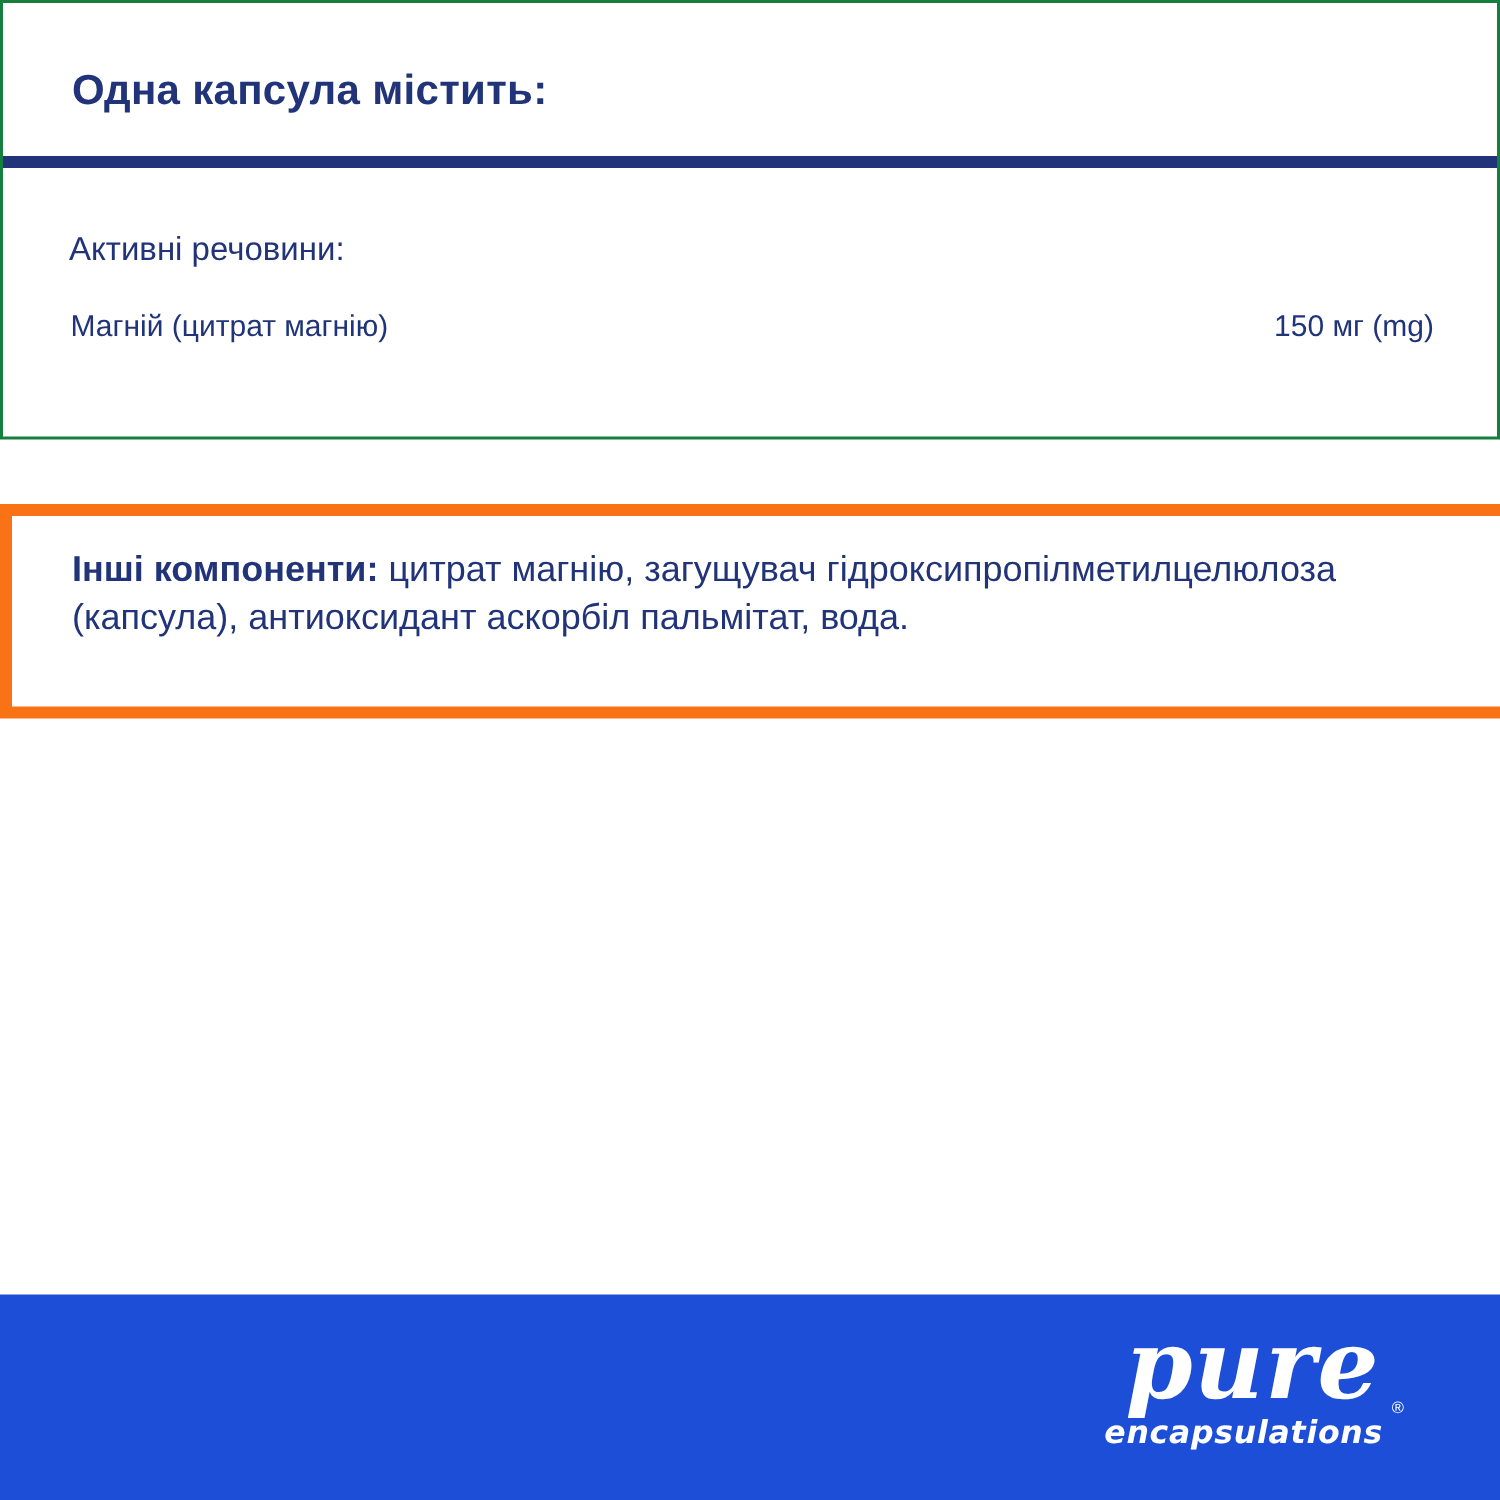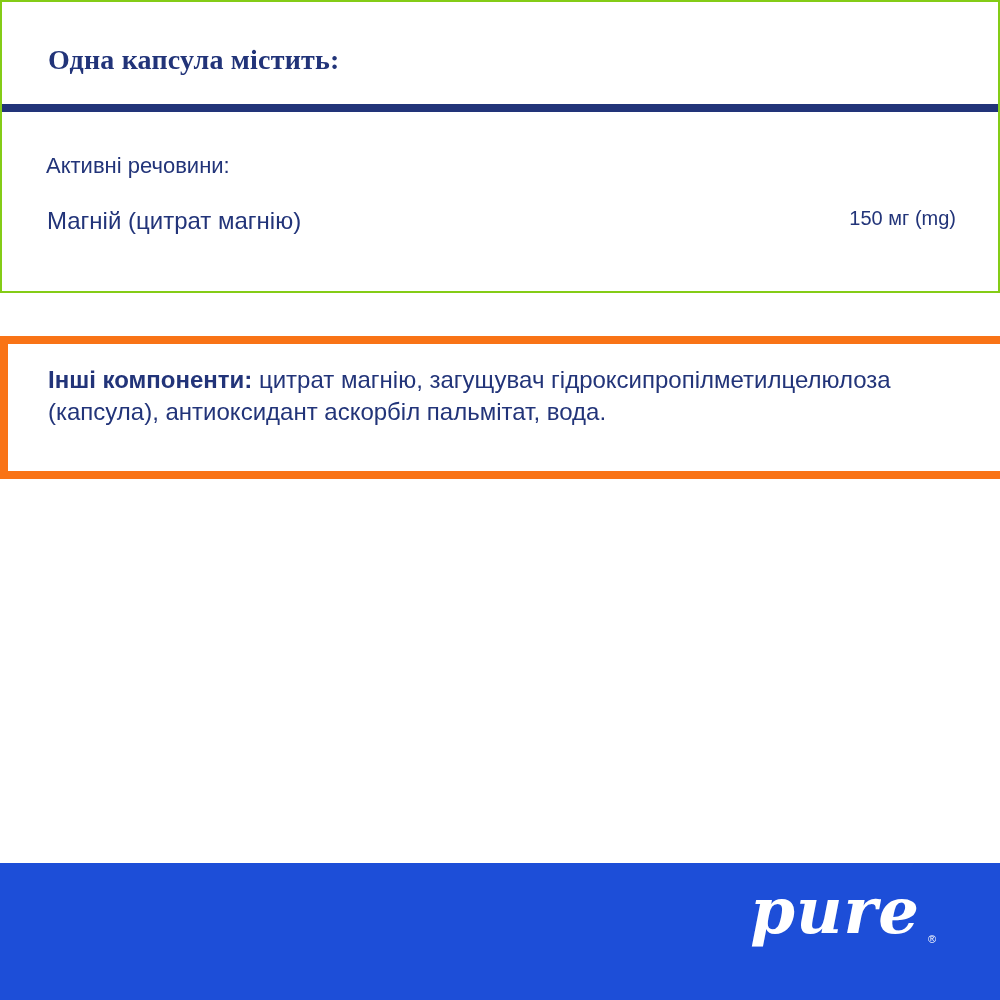--- a/index.html
+++ b/index.html
@@ -4,37 +4,37 @@
   <style>
     html, body { margin: 0; padding: 0; }
     body {
       width: 1000px; height: 1000px; position: relative; overflow: hidden;
       background: #ffffff;
       font-family: "Liberation Sans", "DejaVu Sans", sans-serif;
       color: #223479;
     }
     .box1 {
       position: absolute; left: 0; top: 0; width: 996px; height: 289px;
-      border: 2px solid #84cc16; box-sizing: content-box; font-family: Liberation Serif, serif;
+      border: 2px solid #15803d; box-sizing: content-box;
     }
     .box1-head {
       height: 102px; position: relative;
       border-bottom: 8px solid #223479;
     }
     .title {
       position: absolute; left: 46px; top: 42px;
       font-size: 28px; font-weight: bold; letter-spacing: 0.2px;
     }
     .subtitle {
       position: absolute; left: 46px; top: 153px;
       font-size: 22px; font-weight: normal;
     }
     .ing-name {
       position: absolute; left: 47px; top: 207px;
-      font-size: 24px;
+      font-size: 20px;
     }
     .ing-amount {
       position: absolute; right: 44px; top: 207px;
       font-size: 20px;
     }
     .box2 {
       position: absolute; left: 0; top: 336px; width: 996px; height: 127px;
       border: 8px solid #f97316;
       text-decoration: underline;
     }
@@ -78,14 +78,15 @@
 <div class="ing-amount">150 мг (mg)</div>
 
 <div class="box2">
   <div class="other"><b>Інші компоненти:</b><span> цитрат магнію, загущувач гідроксипропілметилцелюлоза (капсула), антиоксидант аскорбіл пальмітат, вода.</span></div>
 </div>
 
 <div class="footer">
   <div class="logo">
     <span class="logo-pure">pure</span>
     <span class="logo-reg">®</span>
+    <span class="logo-enc">encapsulations</span>
   </div>
 </div>
 
 </body></html>

